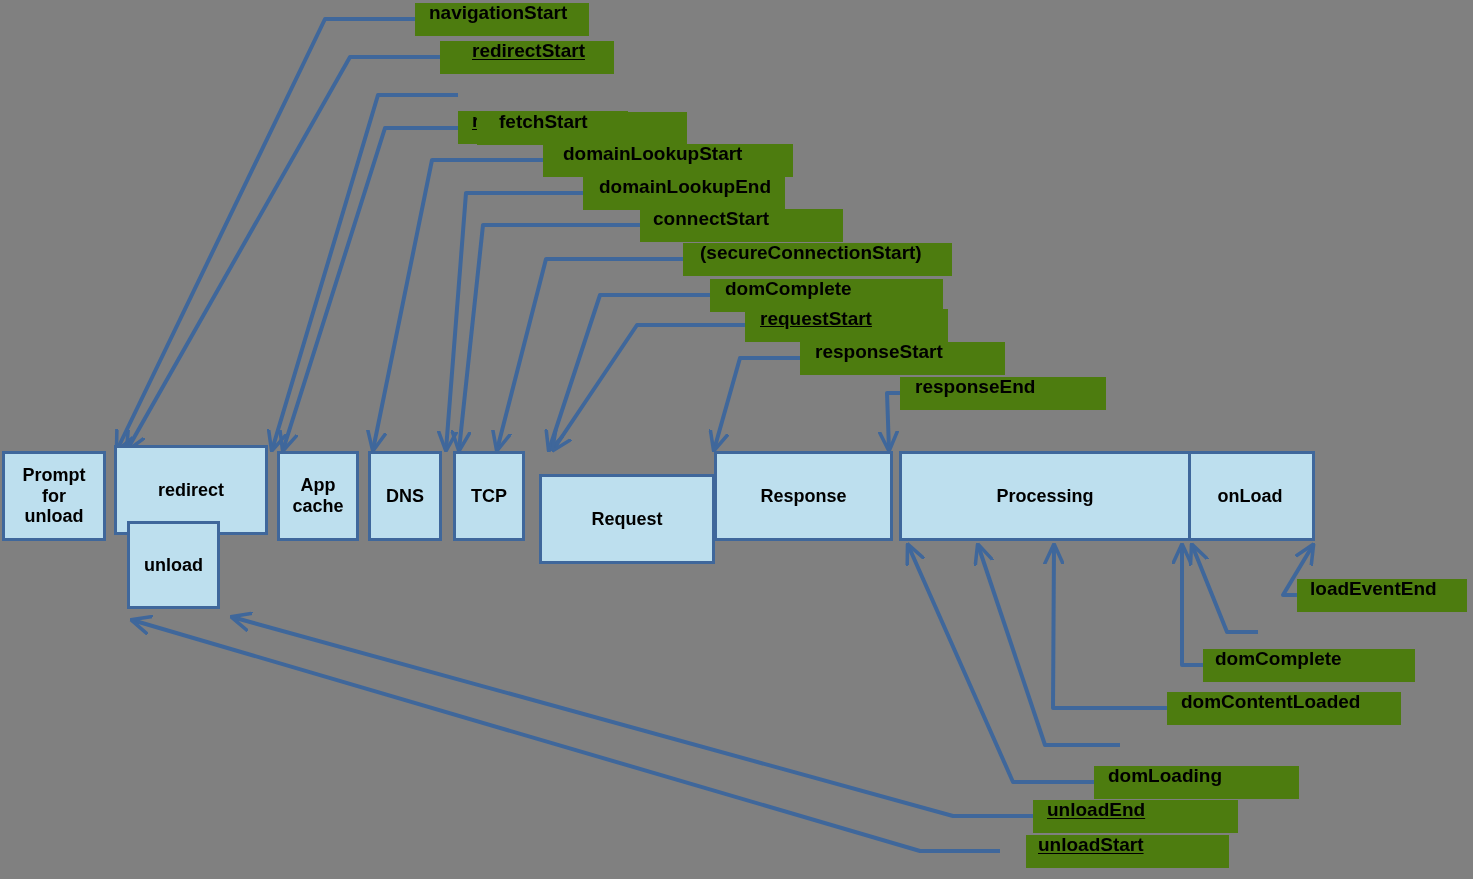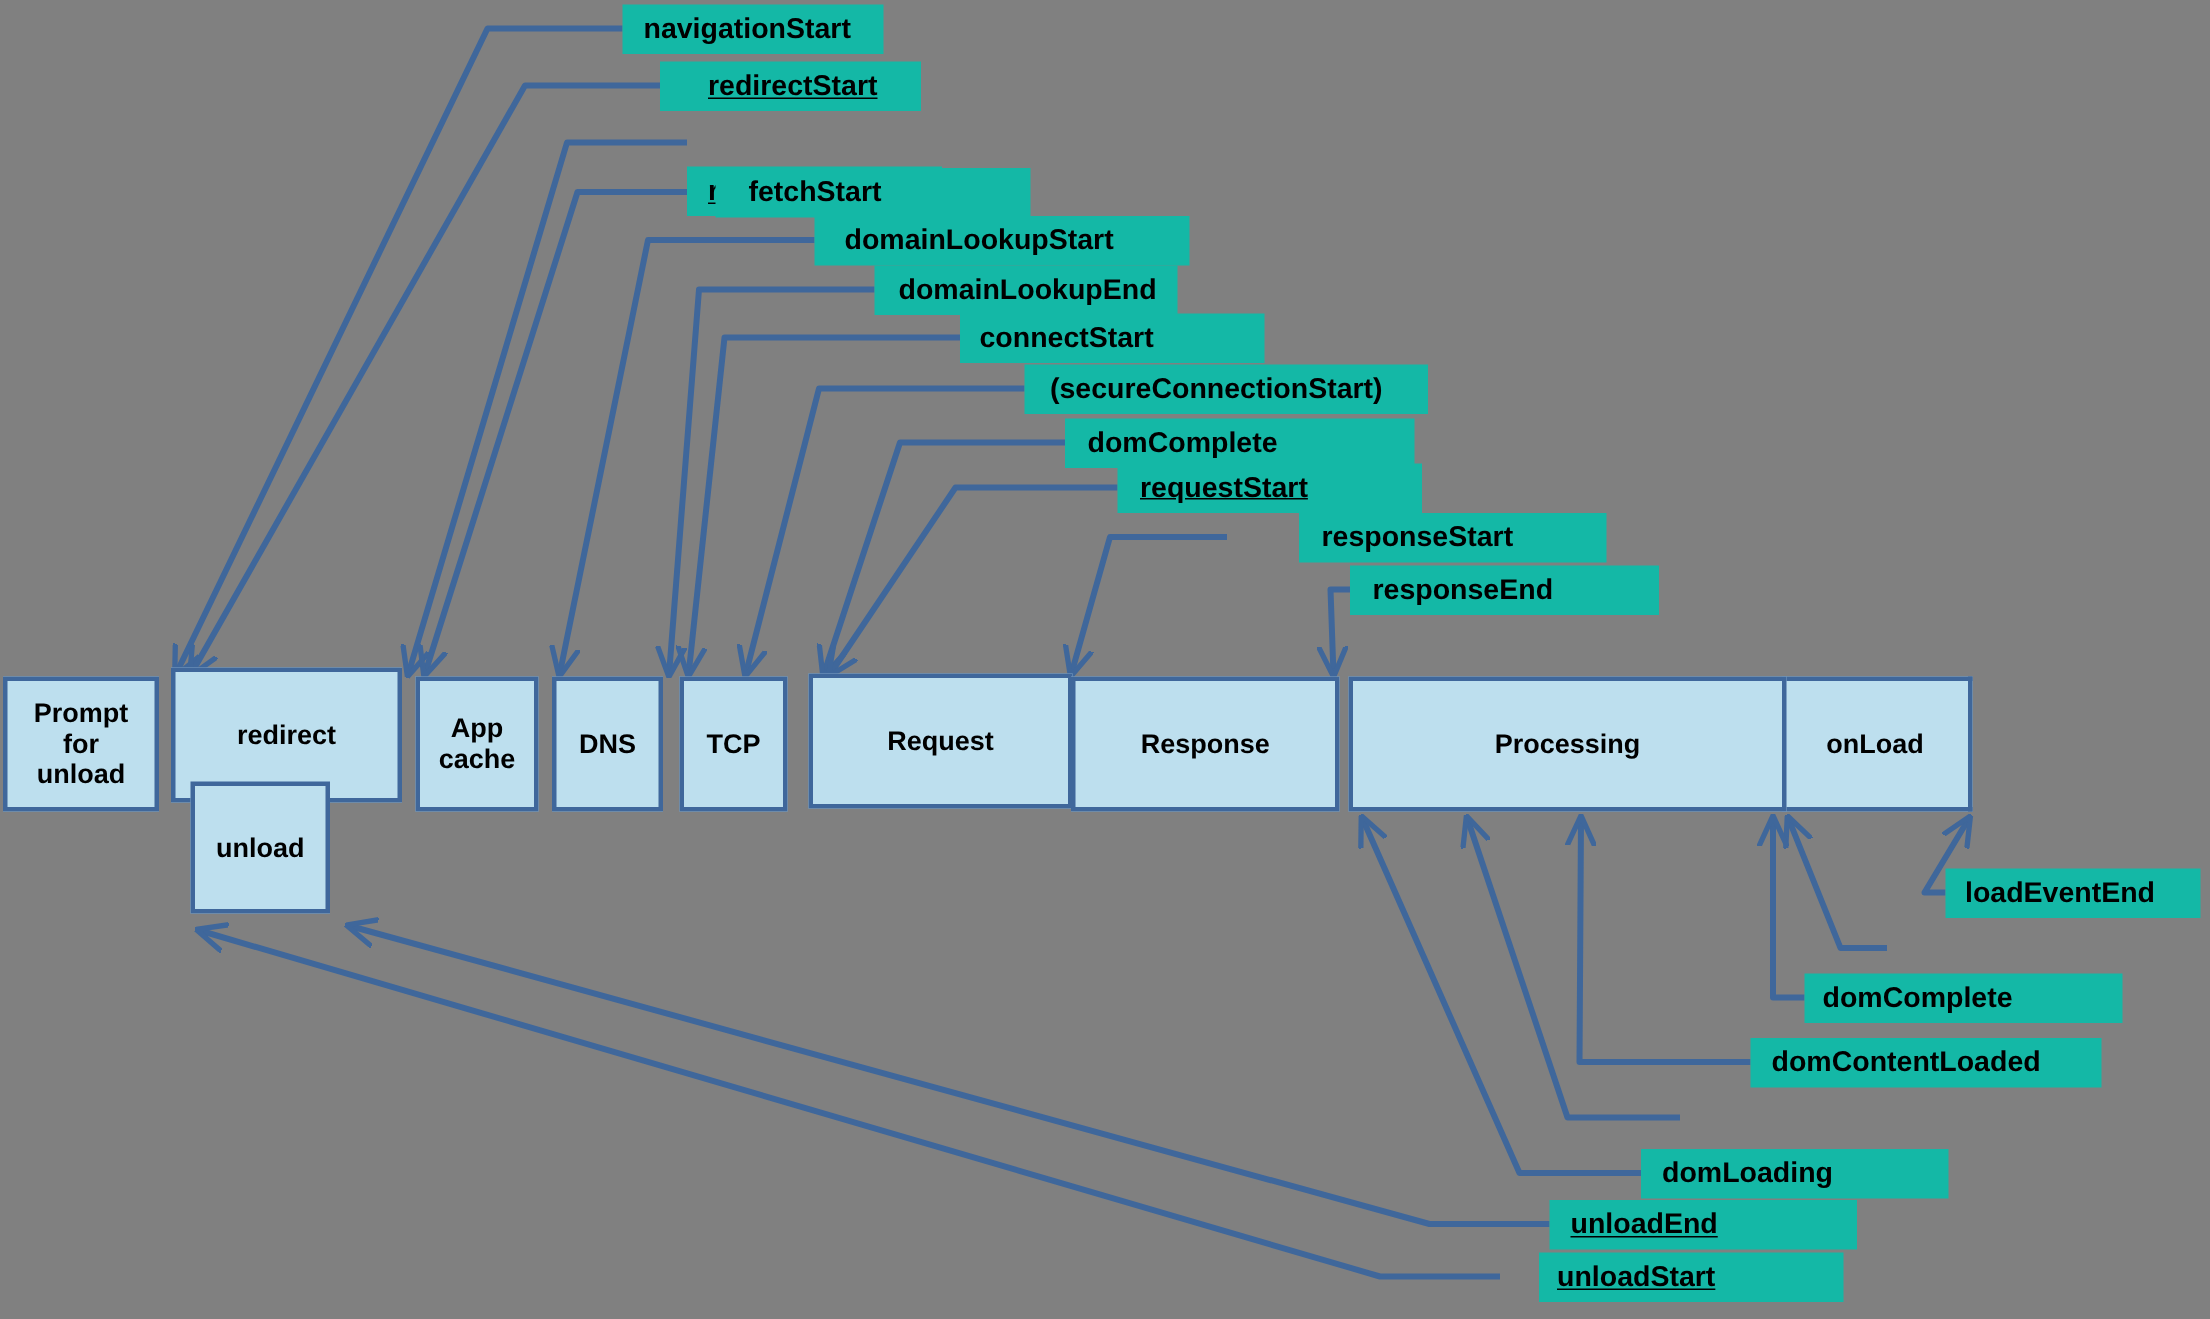--- a/index.html
+++ b/index.html
@@ -21,27 +21,26 @@
   #wires {
     position: absolute;
     left: 0;
     top: 0;
     width: 1473px;
     height: 879px;
     pointer-events: none;
   }
   .label-box {
     position: absolute;
-    background: #14b8a6;
+    background: #4d7c0f;
     color: #000000;
     font-weight: bold;
     font-size: 19px;
     line-height: 1;
     display: flex;
-    align-items: center;
     white-space: nowrap;
     box-sizing: border-box;
   }
   .label-box > span {
     display: inline-block;
   }
   .label-box.underline > span {
     text-decoration: underline;
     text-underline-offset: 2px;
   }
@@ -129,21 +128,21 @@
   </div>
 
   <div class="phase" style="left:368px; top:451px; width:74px; height:90px;">
     <span>DNS</span>
   </div>
 
   <div class="phase" style="left:453px; top:451px; width:72px; height:90px;">
     <span>TCP</span>
   </div>
 
-  <div class="phase" style="left:539px; top:449px; width:176px; height:90px;">
+  <div class="phase" style="left:539px; top:474px; width:176px; height:90px;">
     <span>Request</span>
   </div>
 
   <div class="phase group-seg" style="left:714px; top:451px; width:179px; height:90px; border-left:3px solid #3f679b;">
     <span>Response</span>
   </div>
 
   <div class="phase group-seg" style="left:1188px; top:451px; width:127px; height:90px;">
     <span>onLoad</span>
   </div>
@@ -179,21 +178,21 @@
   </div>
   <div class="label-box" style="left:683px; top:243px; width:269px; height:33px; padding-left:17px;">
     <span>(secureConnectionStart)</span>
   </div>
   <div class="label-box" style="left:710px; top:279px; width:233px; height:33px; padding-left:15px;">
     <span>domComplete</span>
   </div>
   <div class="label-box" style="left:745px; top:309px; width:203px; height:33px; padding-left:15px;text-decoration:underline;">
     <span>requestStart</span>
   </div>
-  <div class="label-box" style="left:866px; top:342px; width:205px; height:33px; padding-left:15px;">
+  <div class="label-box" style="left:800px; top:342px; width:205px; height:33px; padding-left:15px;">
     <span>responseStart</span>
   </div>
   <div class="label-box" style="left:900px; top:377px; width:206px; height:33px; padding-left:15px;">
     <span>responseEnd</span>
   </div>
 
   <div class="label-box" style="left:1297px; top:579px; width:170px; height:33px; padding-left:13px;">
     <span>loadEventEnd</span>
   </div>
   <div class="label-box" style="left:1203px; top:649px; width:212px; height:33px; padding-left:12px;">

